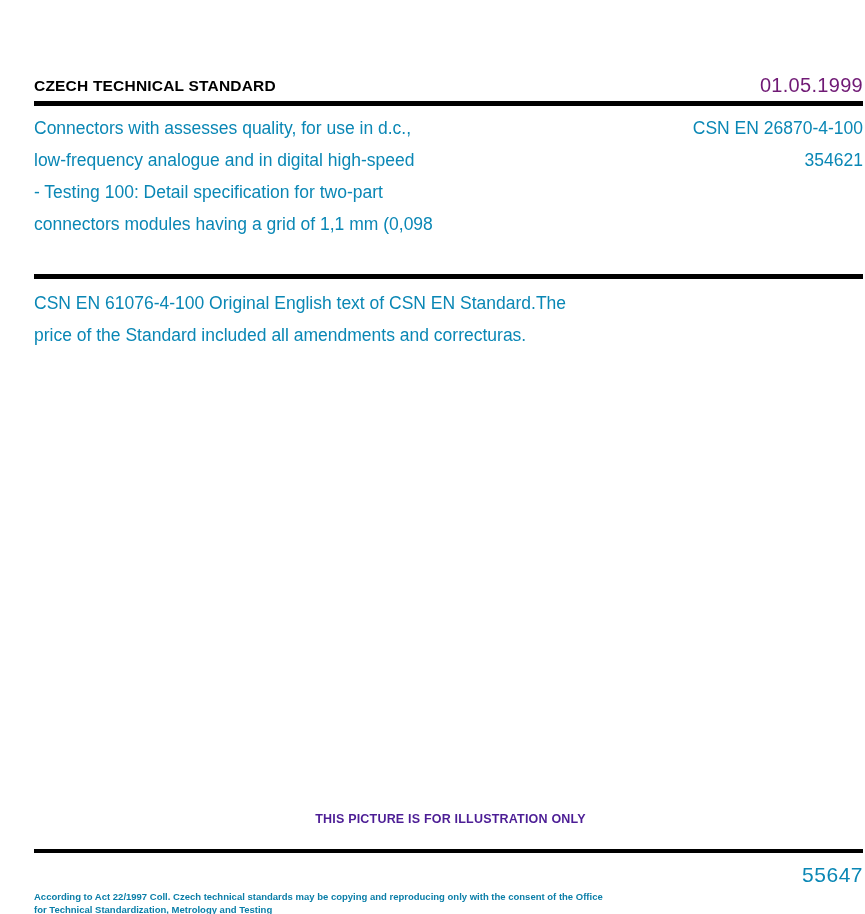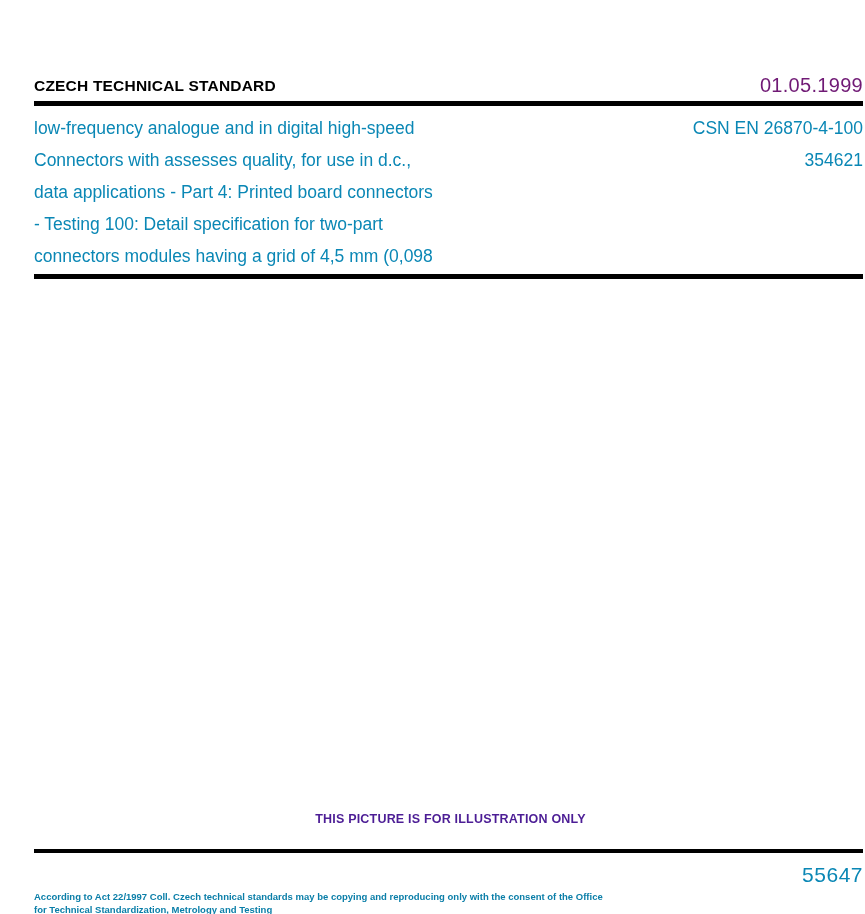--- a/index.html
+++ b/index.html
@@ -172,34 +172,37 @@
 
   <div class="header-row">
     <div class="header-left">CZECH TECHNICAL STANDARD</div>
     <div class="header-right">01.05.1999</div>
   </div>
 
   <div class="rule rule-top"></div>
 
   <div class="title-block">
     <div class="title-lines">
+      <div>Connectors with assesses quality, for use in d.c.,</div>
       <div>low-frequency analogue and in digital high-speed</div>
-      <div>Connectors with assesses quality, for use in d.c.,</div>
-      <div>data applications - Part 4: Printed board connectors</div>
       <div>- Testing 100: Detail specification for two-part</div>
-      <div>connectors modules having a grid of 4,5 mm (0,098</div>
+      <div>connectors modules having a grid of 1,1 mm (0,098</div>
     </div>
     <div class="code-lines">
       <div>CSN EN 26870-4-100</div>
       <div>354621</div>
     </div>
   </div>
 
   <div class="rule rule-mid"></div>
 
+  <div class="note-block">
+    <div>CSN EN 61076-4-100 Original English text of CSN EN Standard.The</div>
+    <div>price of the Standard included all amendments and correcturas.</div>
+  </div>
 
   <div class="ghost ghost-a">&nbsp;</div>
   <div class="ghost ghost-b">&nbsp;</div>
   <div class="ghost ghost-c">&nbsp;</div>
   <div class="ghost ghost-d">&nbsp;</div>
 
   <div class="illustration-note">THIS PICTURE IS FOR ILLUSTRATION ONLY</div>
 
   <div class="rule rule-bottom"></div>
 

